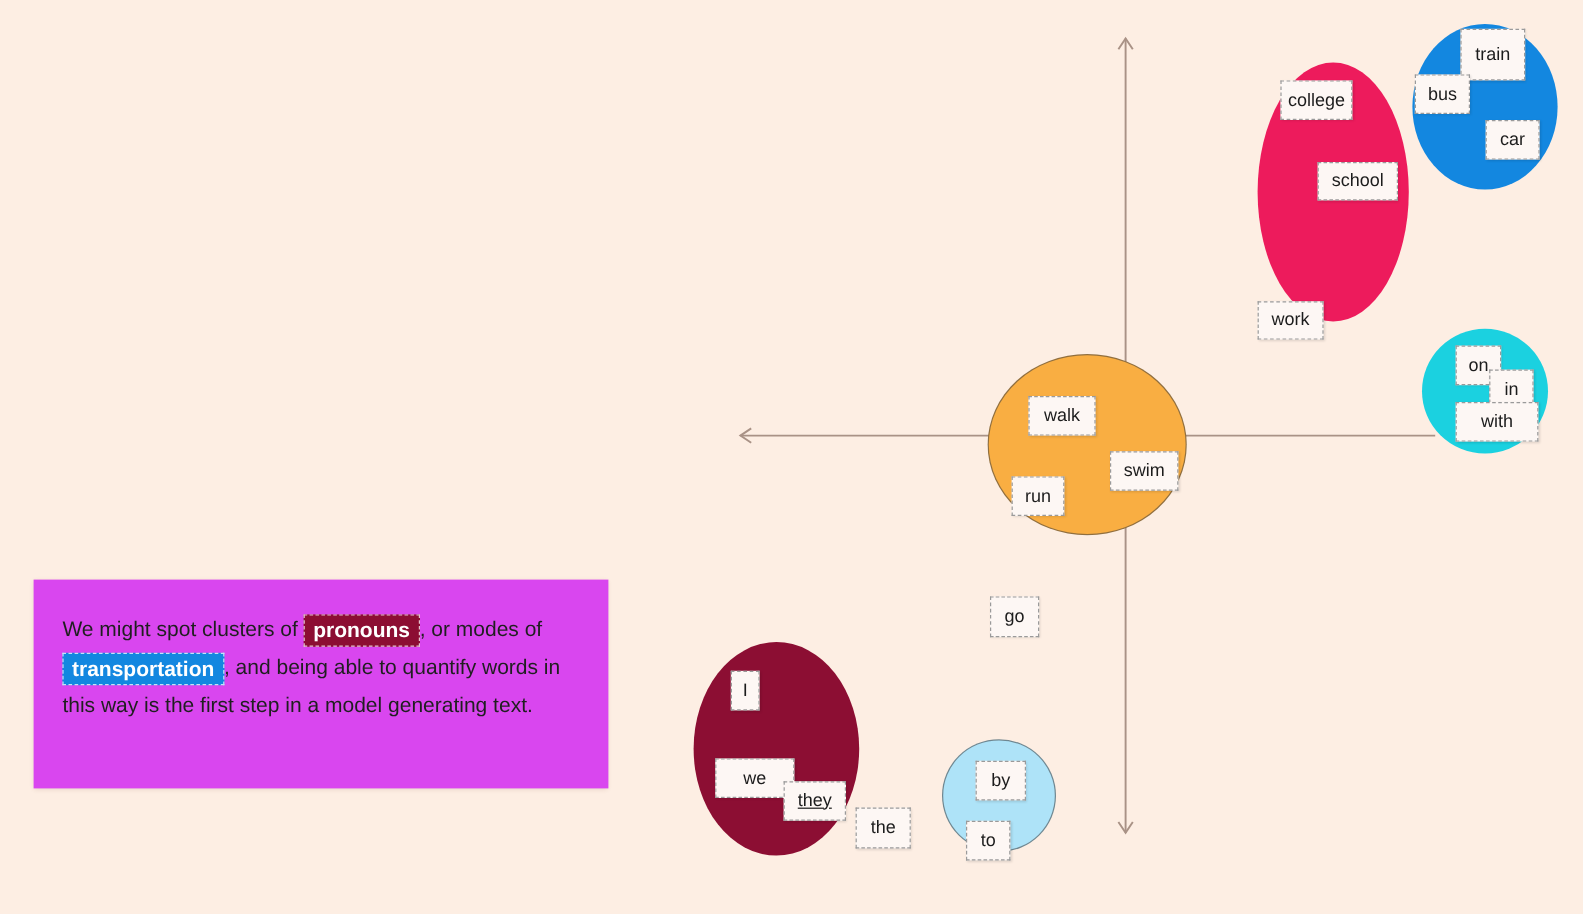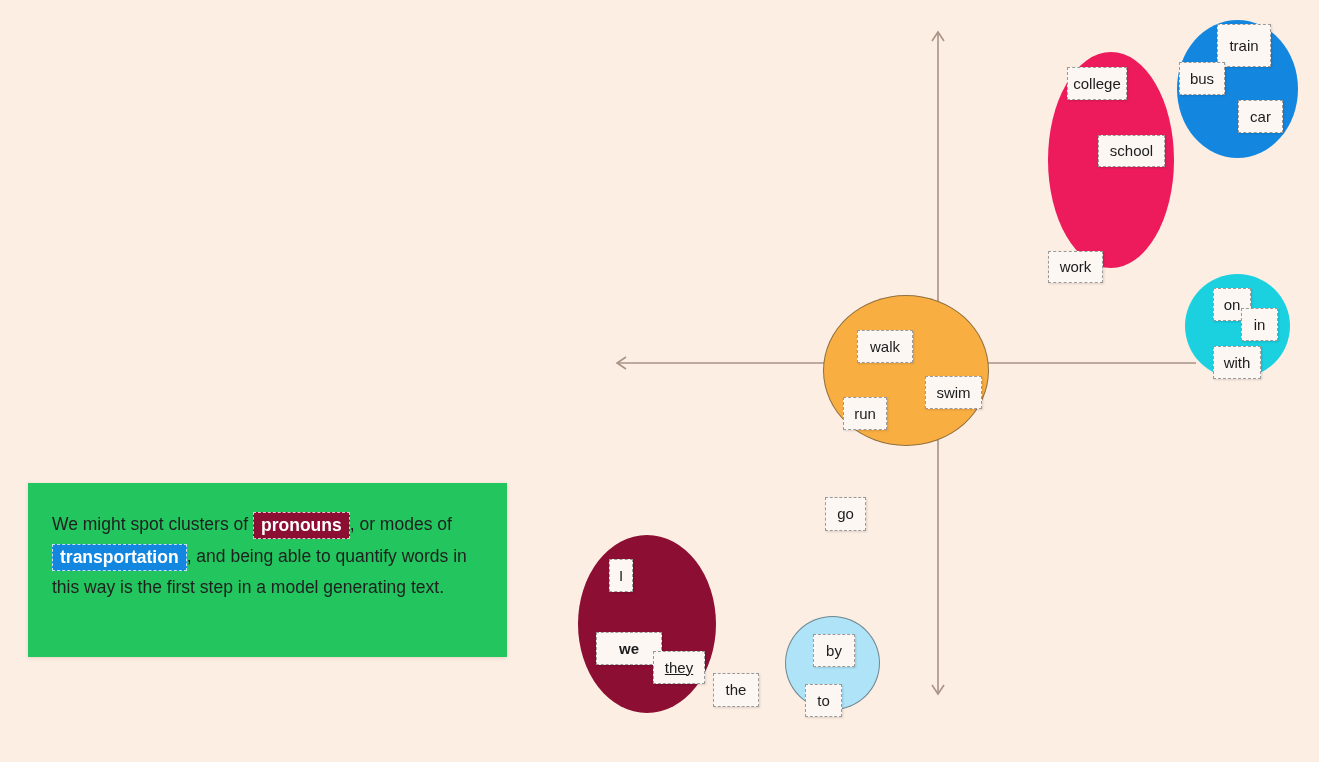--- a/index.html
+++ b/index.html
@@ -62,21 +62,21 @@
     justify-content: center;
   }
 
   
   #caption-card {
     position: absolute;
     left: 28px;
     top: 483px;
     width: 479px;
     height: 174px;
-    background: #22c55e;
+    background: #d946ef;
     box-shadow: 0 1px 4px rgba(110,70,45,0.16);
     z-index: 10;
     box-sizing: border-box;
     padding: 26px 24px 20px 24px;
   }
   #caption-text {
     font-size: 17.5px;
     line-height: 31.5px;
     color: #1f1f1f;
   }
@@ -118,26 +118,26 @@
     </div>
   <div id="words-layer">
       <div class="chip" style="left: 1067px; top: 67px; width: 60px; height: 33px;">college</div>
       <div class="chip" style="left: 1098px; top: 135px; width: 67px; height: 32px;">school</div>
       <div class="chip" style="left: 1048px; top: 212px; width: 55px; height: 32px; margin-top: 39px;">work</div>
       <div class="chip" style="left: 1217px; top: 24px; width: 54px; height: 43px;">train</div>
       <div class="chip" style="left: 1179px; top: 62px; width: 46px; height: 33px;">bus</div>
       <div class="chip" style="left: 1238px; top: 100px; width: 45px; height: 33px;">car</div>
       <div class="chip" style="left: 1213px; top: 288px; width: 38px; height: 33px;">on</div>
       <div class="chip" style="left: 1241px; top: 308px; width: 37px; height: 33px;">in</div>
-      <div class="chip" style="left: 1213px; top: 346px; width: 48px; height: 33px;">with</div>
+      <div class="chip" style="left: 1213px; top: 335px; width: 69px; height: 33px;">with</div>
       <div class="chip" style="left: 857px; top: 330px; width: 56px; height: 33px;">walk</div>
       <div class="chip" style="left: 925px; top: 376px; width: 57px; height: 33px;">swim</div>
       <div class="chip" style="left: 843px; top: 397px; width: 44px; height: 33px;">run</div>
       <div class="chip" style="left: 609px; top: 559px; width: 24px; height: 33px;">I</div>
-      <div class="chip" style="left: 596px; top: 632px; width: 66px; height: 33px; font-weight: bold;">we</div>
+      <div class="chip" style="left: 596px; top: 632px; width: 66px; height: 33px;">we</div>
       <div class="chip" style="left: 653px; top: 651px; width: 52px; height: 33px; text-decoration: underline;">they</div>
       <div class="chip" style="left: 813px; top: 634px; width: 42px; height: 33px;">by</div>
       <div class="chip" style="left: 805px; top: 684px; width: 37px; height: 33px;">to</div>
       <div class="chip" style="left: 825px; top: 497px; width: 41px; height: 34px;">go</div>
       <div class="chip" style="left: 713px; top: 673px; width: 46px; height: 34px;">the</div>
     </div>
 
   <div id="caption-card">
     <div id="caption-text">
       <span>We might spot clusters of</span>

